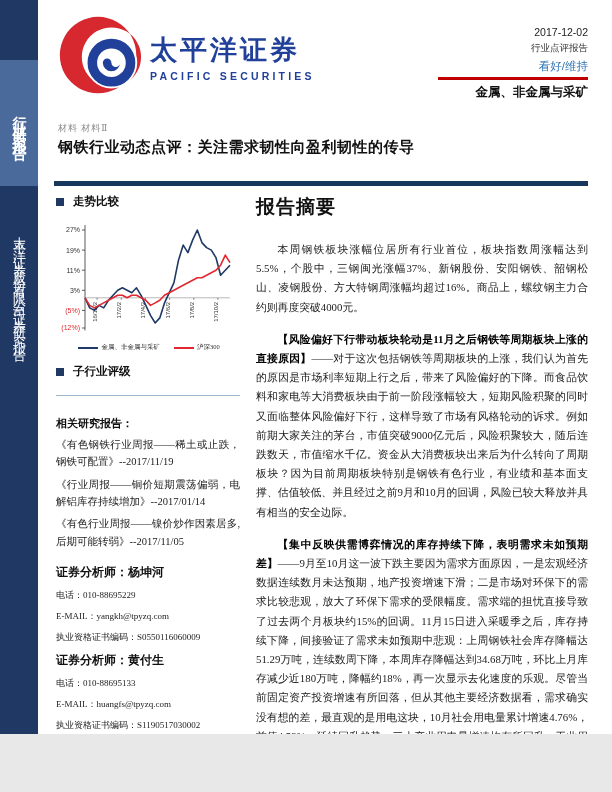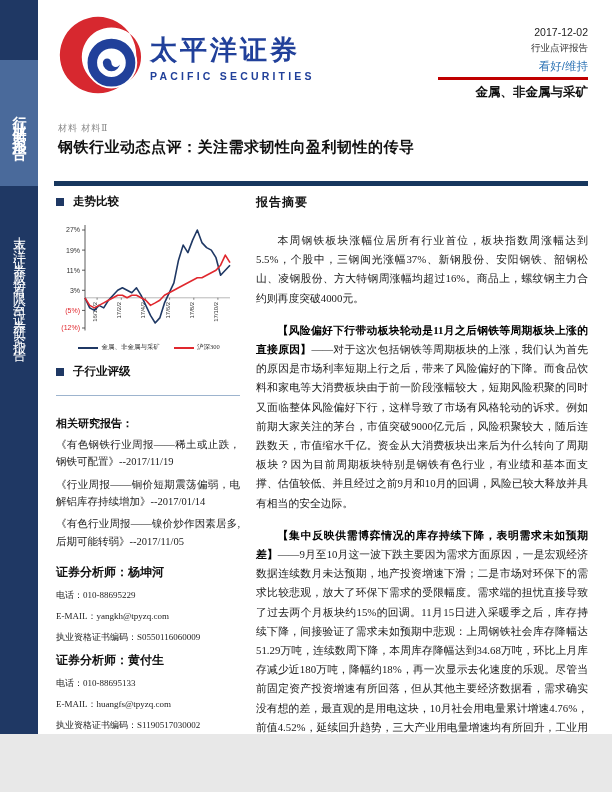--- a/index.html
+++ b/index.html
@@ -53,21 +53,21 @@
   .sub-divider { margin-top:16px; border:none; border-top:1px solid #9DB4CE; }
 
   .related { margin-top:20px; }
   .related-title { font-size:11px; font-weight:bold; color:#111; }
   .related-item { font-size:10.5px; color:#222; line-height:1.65; margin-top:5px; text-align:justify; }
 
   .analysts { margin-top:14px; }
   .analyst-name { font-size:12px; font-weight:bold; color:#111; margin-top:8px; }
   .analyst-line { font-size:9px; color:#222; margin-top:8px; word-break:break-all; }
 
-  .summary-title { font-size:12px; font-weight:bold; color:#111; letter-spacing:1px; }
+  .summary-title { font-size:19px; font-weight:bold; color:#111; letter-spacing:1px; }
   .right-col p { font-size:10.8px; line-height:1.78; color:#1a1a1a; text-align:justify; text-indent:2em; margin-top:13px; }
   .right-col p b { color:#000; }
   .right-col .p-first { margin-top:20px; }
 
   
   .gold-rule { position:absolute; left:38px; right:0; top:744px; height:2.5px; background:#887A2E; }
   .footer-row { position:absolute; left:56px; right:26px; top:757px; display:flex; justify-content:space-between; align-items:center;gap:36px; }
   .footer-disclaimer { font-size:9.5px; color:#333; letter-spacing:1px; }
   .footer-motto { font-size:10px; color:#3f3f3f; background:#D8D8D8; padding:0 6px; letter-spacing:4px; }
 </style>

